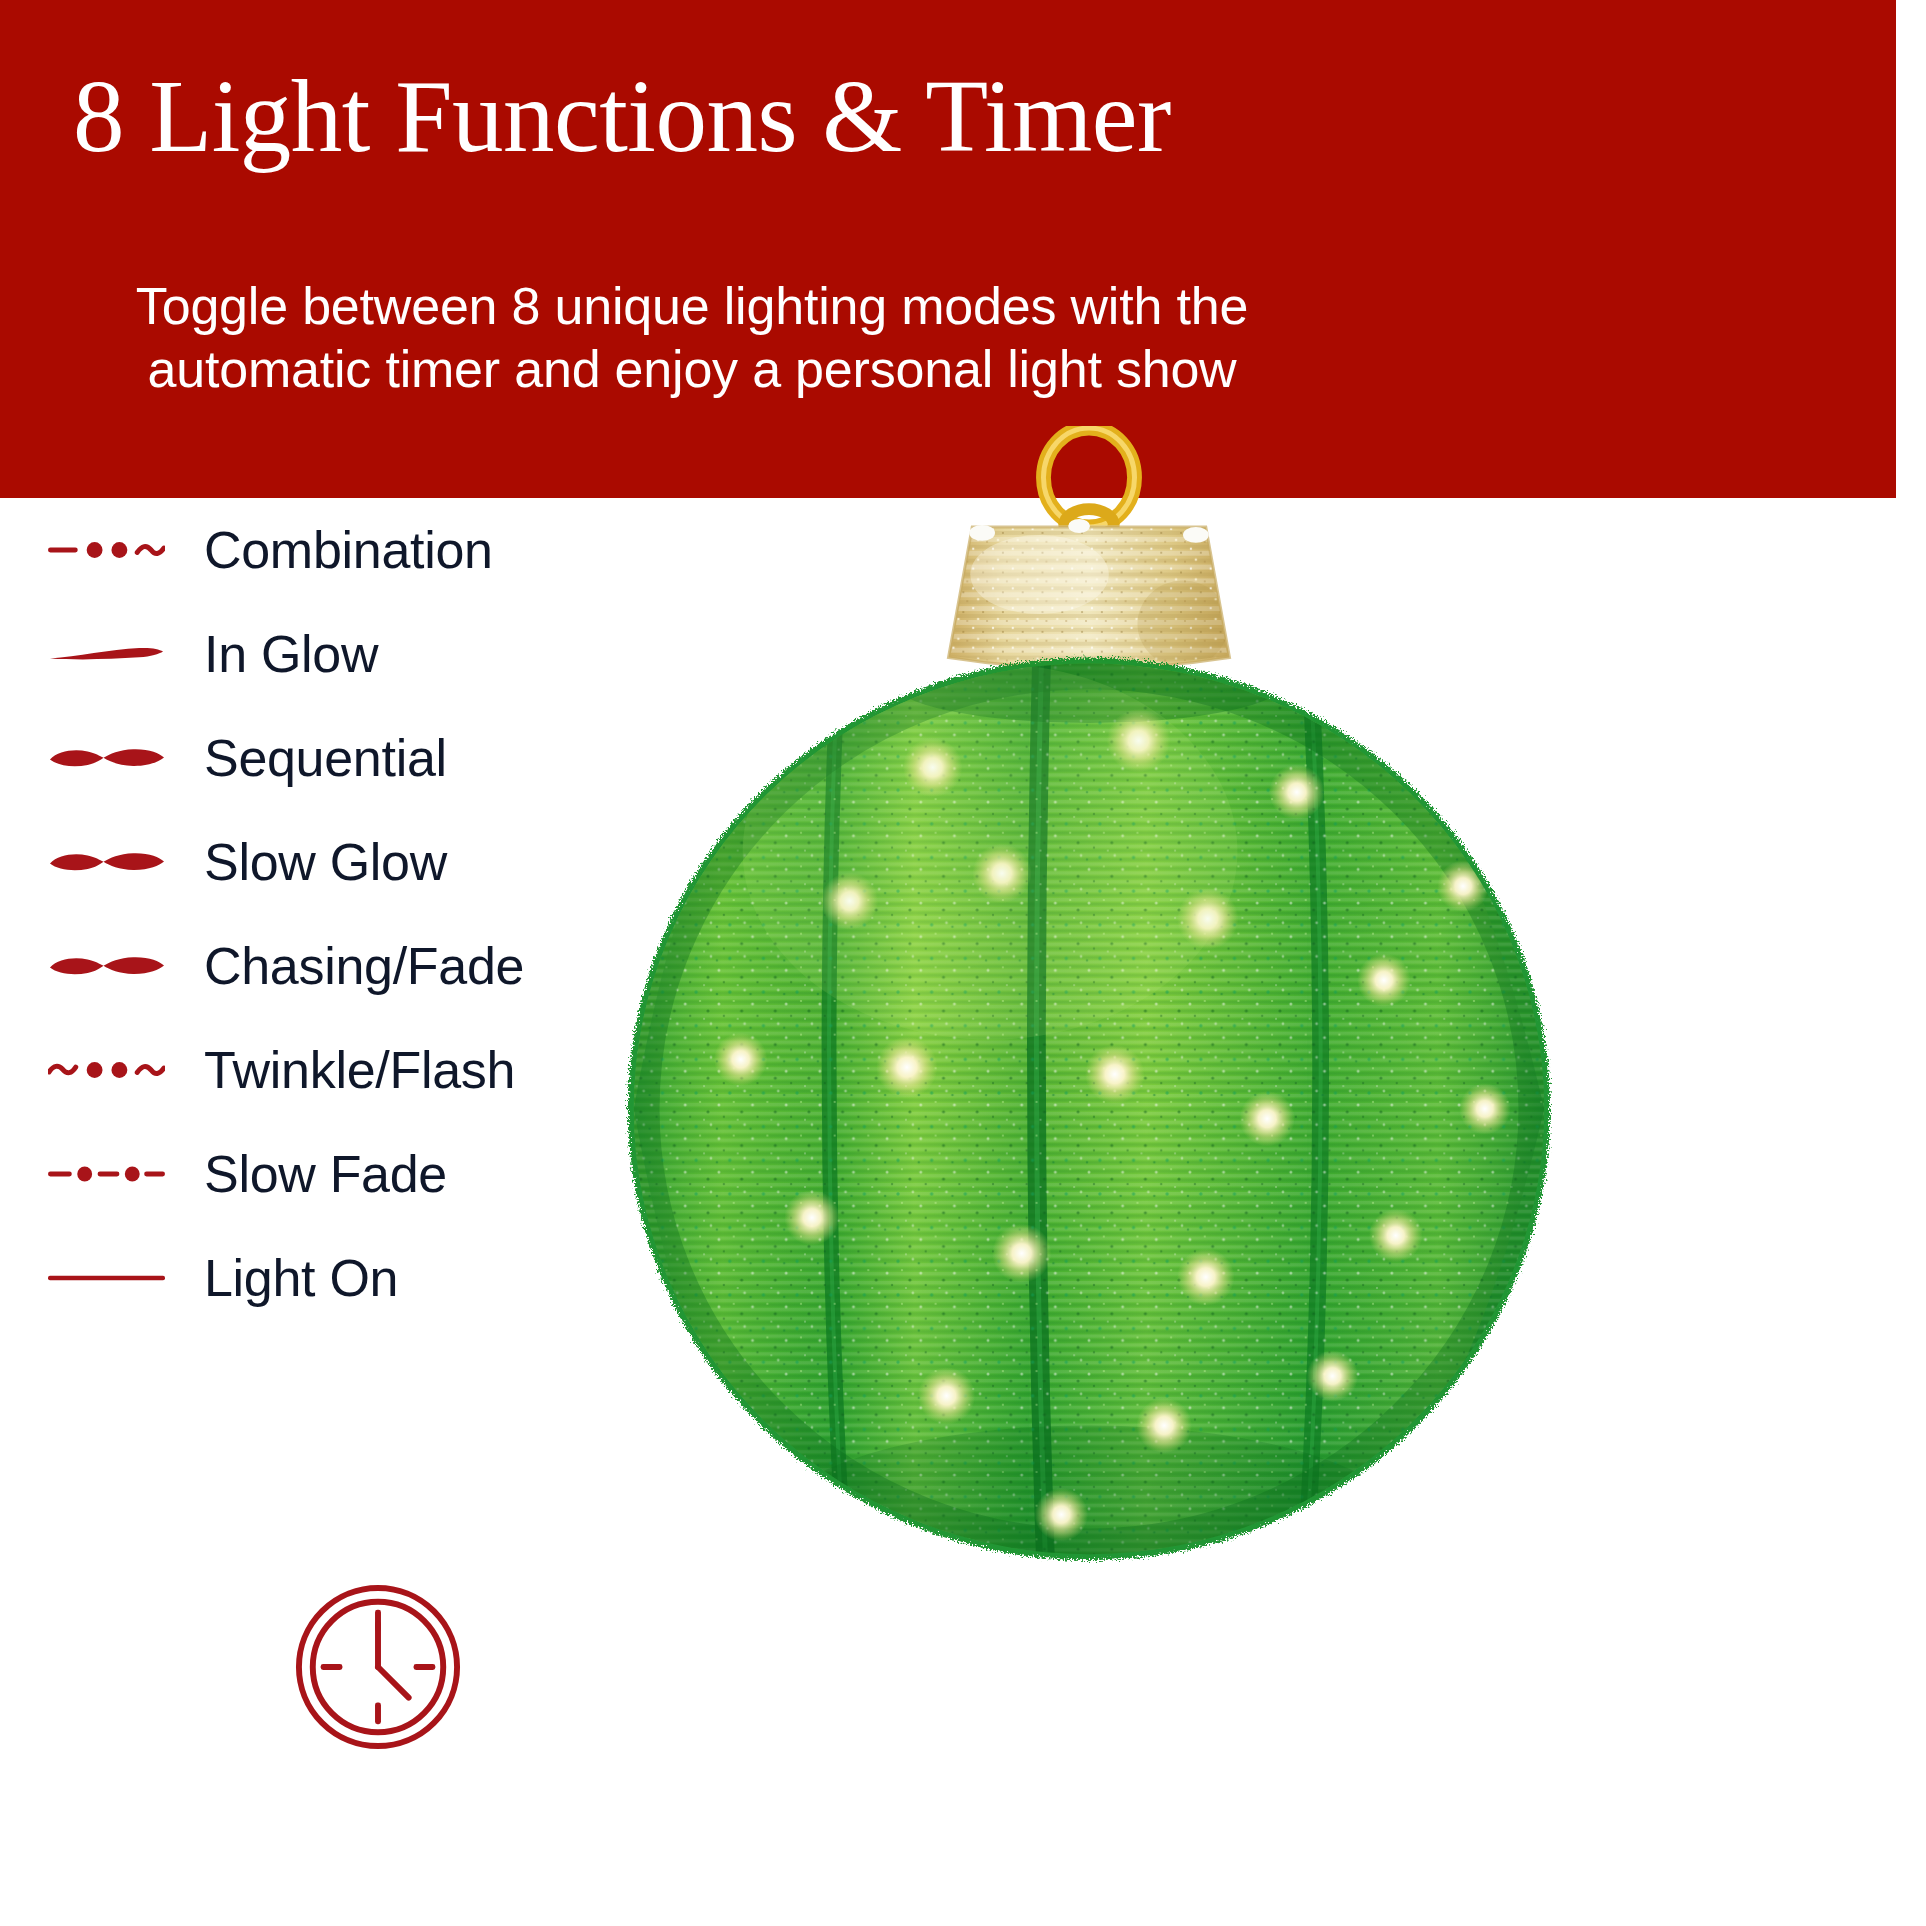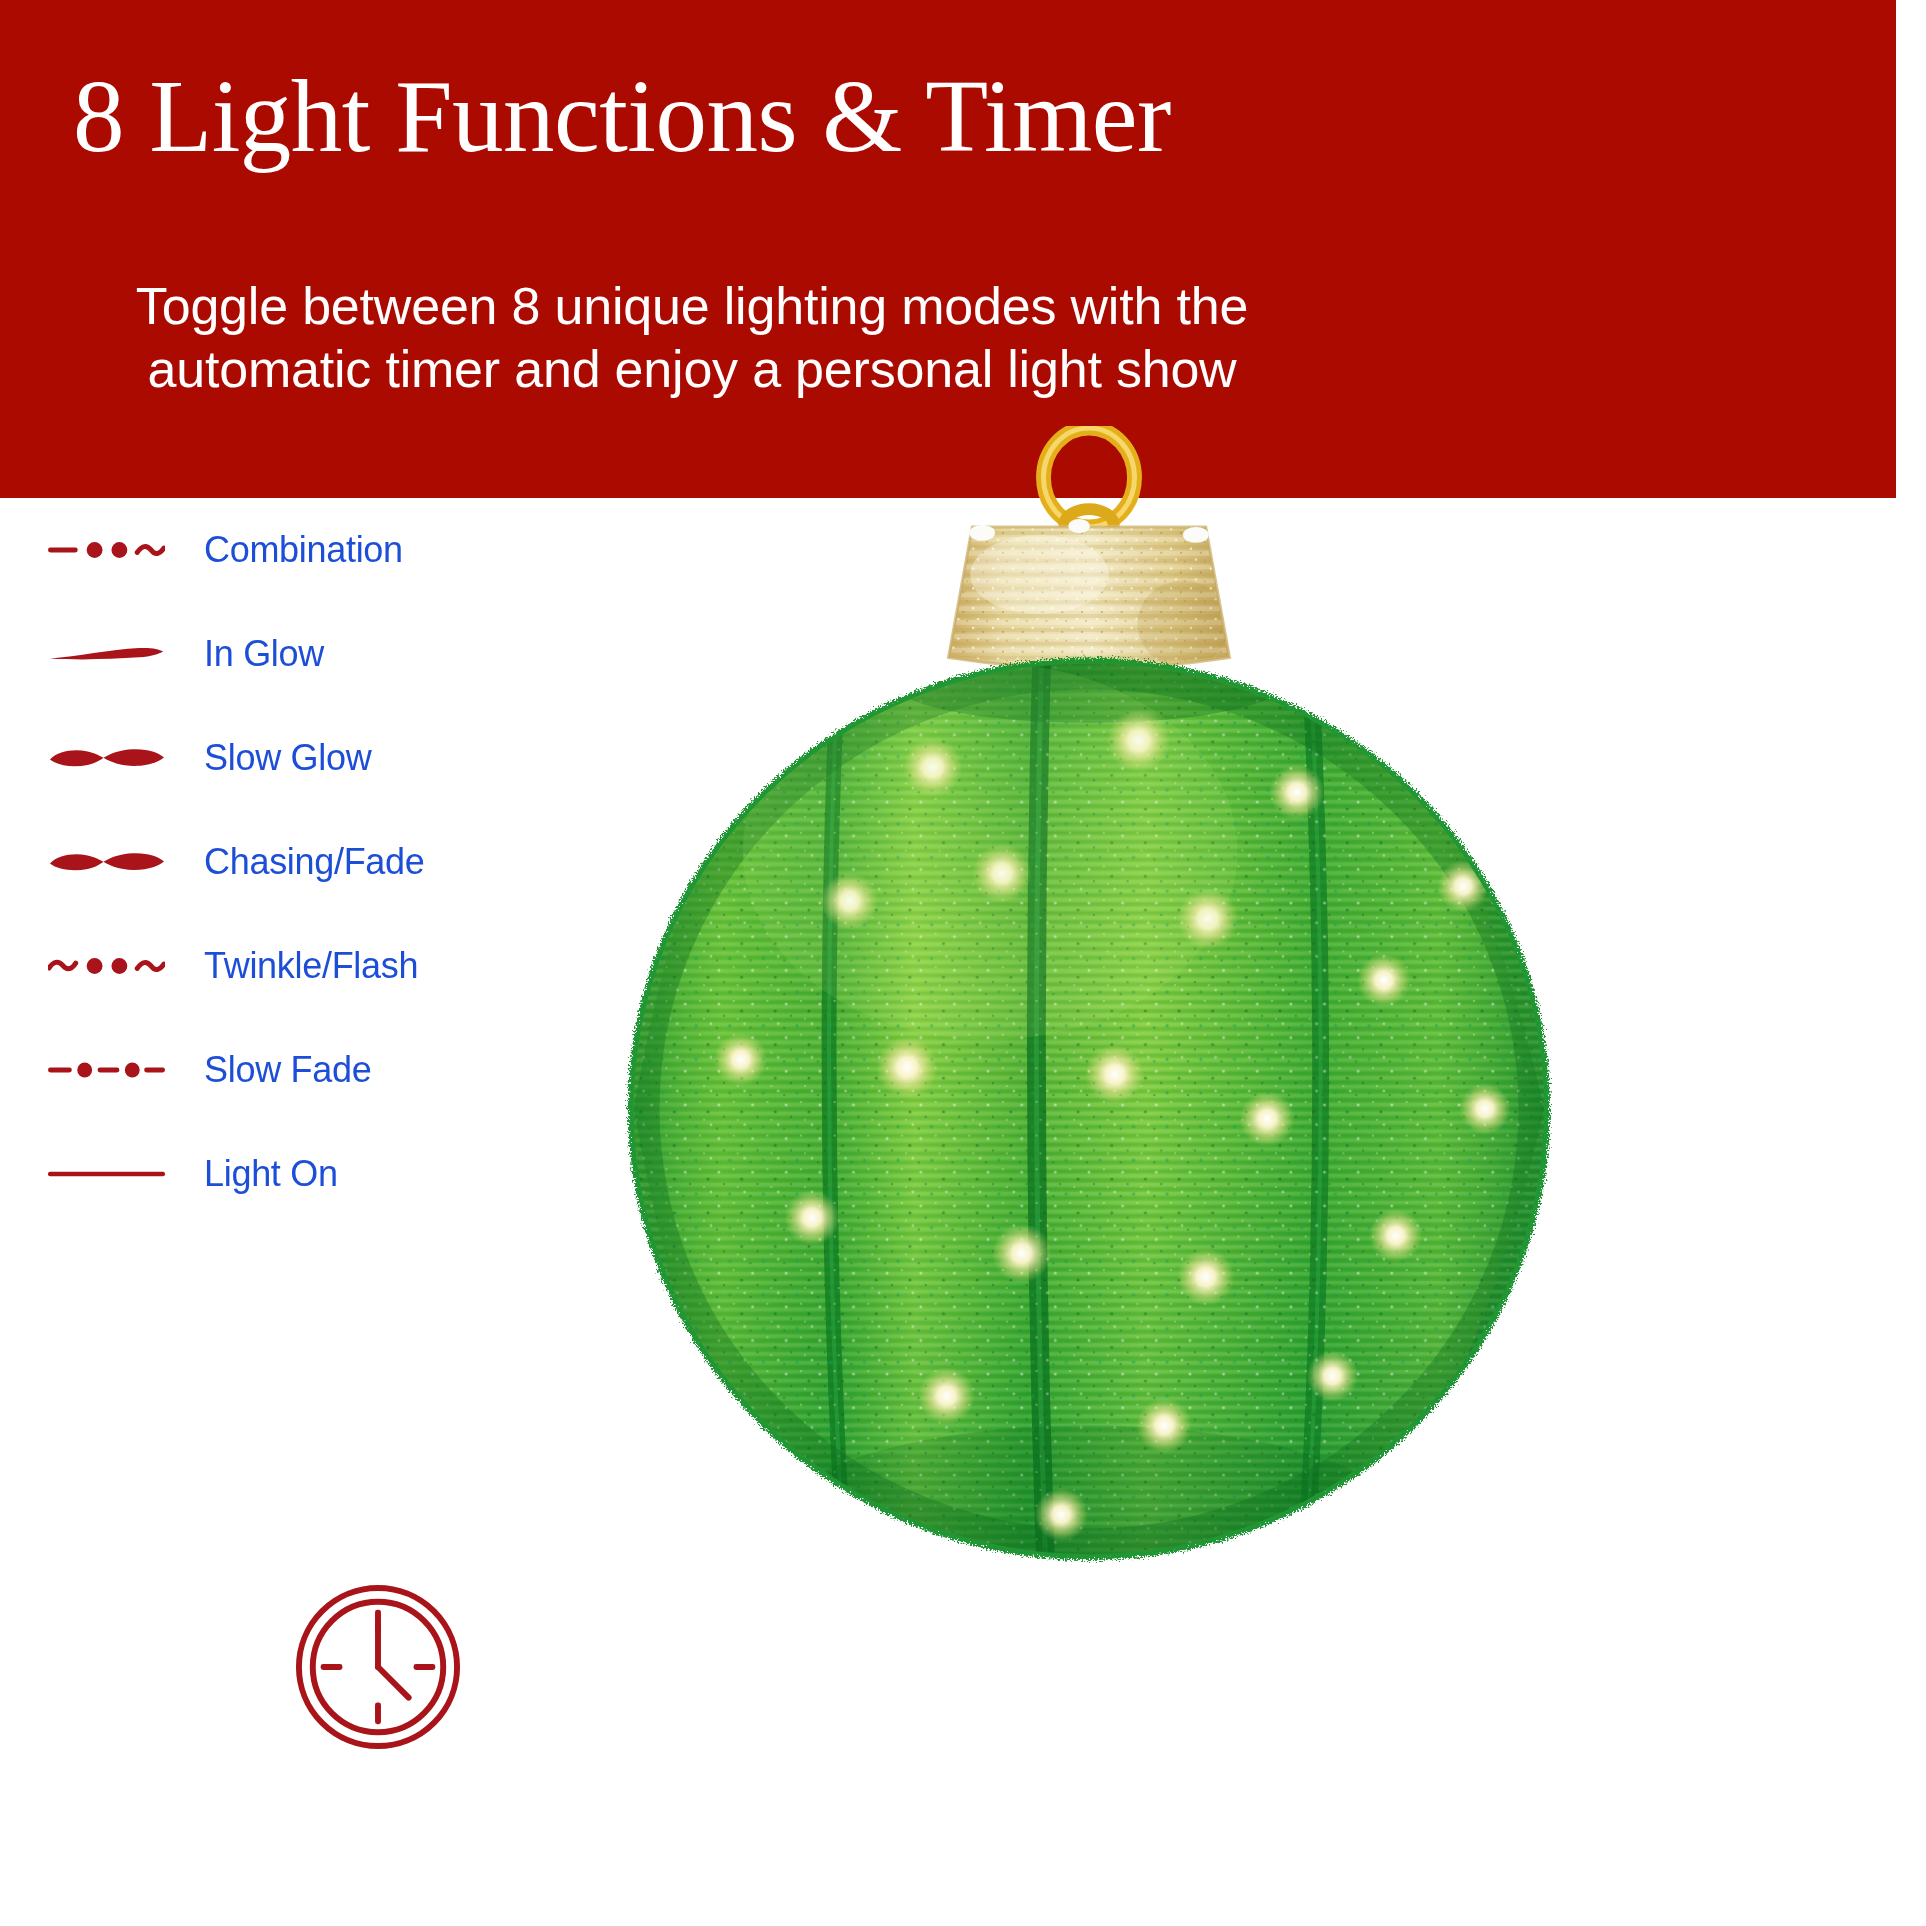--- a/index.html
+++ b/index.html
@@ -49,22 +49,22 @@
     width:198px;
     height:104px;
     flex:0 0 198px;
     display:flex;align-items:center;justify-content:flex-start;
     padding-left:48px;
     box-sizing:border-box;
   }
   .legend-icon svg{display:block;}
   .legend-label{
     font-family:"Liberation Sans", sans-serif;
-    font-size:36px;
-    color:#1d4ed8;
+    font-size:52px;
+    color:#0f172a;
     white-space:nowrap;
     letter-spacing:-0.3px;
     margin-left:6px;
   }
 
   
   .clock-wrap{
     position:absolute;left:293px;top:1582px;
     width:170px;height:170px;
   }
@@ -114,20 +114,31 @@
     <div class="legend-row">
       <span class="legend-icon">
         <svg width="117" height="34" viewBox="0 0 118 34">
           <path d="M2 21.5 C 30 19.5, 62 12.5, 92 11 C 104 10.4, 112 12, 116 14.5
                    C 112 17, 104 19.6, 92 20.4 C 62 22.4, 30 23.2, 2 21.5 Z" fill="#a81419"></path>
         </svg>
       </span>
       <span class="legend-label">In Glow</span>
     </div>
 
+    <div class="legend-row">
+      <span class="legend-icon">
+        <svg width="117" height="34" viewBox="0 0 118 34">
+          <path d="M2 18.5 C 10 10, 26 7.5, 40 10.5 C 48 12.2, 52 15, 56 16.8
+                   C 52 19.6, 48 22.4, 40 24 C 26 26.8, 10 25, 2 18.5 Z" fill="#a81419"></path>
+          <path d="M56 16.8 C 62 13.2, 72 8.6, 86 8.2 C 102 7.7, 112 12.2, 117 16.4
+                   C 112 20.4, 102 25.2, 86 25 C 72 24.8, 62 20.6, 56 16.8 Z" fill="#a81419"></path>
+        </svg>
+      </span>
+      <span class="legend-label">Sequential</span>
+    </div>
 
     <div class="legend-row">
       <span class="legend-icon">
         <svg width="117" height="34" viewBox="0 0 118 34">
           <path d="M2 18.5 C 10 10, 26 7.5, 40 10.5 C 48 12.2, 52 15, 56 16.8
                    C 52 19.6, 48 22.4, 40 24 C 26 26.8, 10 25, 2 18.5 Z" fill="#a81419"></path>
           <path d="M56 16.8 C 62 13.2, 72 8.6, 86 8.2 C 102 7.7, 112 12.2, 117 16.4
                    C 112 20.4, 102 25.2, 86 25 C 72 24.8, 62 20.6, 56 16.8 Z" fill="#a81419"></path>
         </svg>
       </span>

